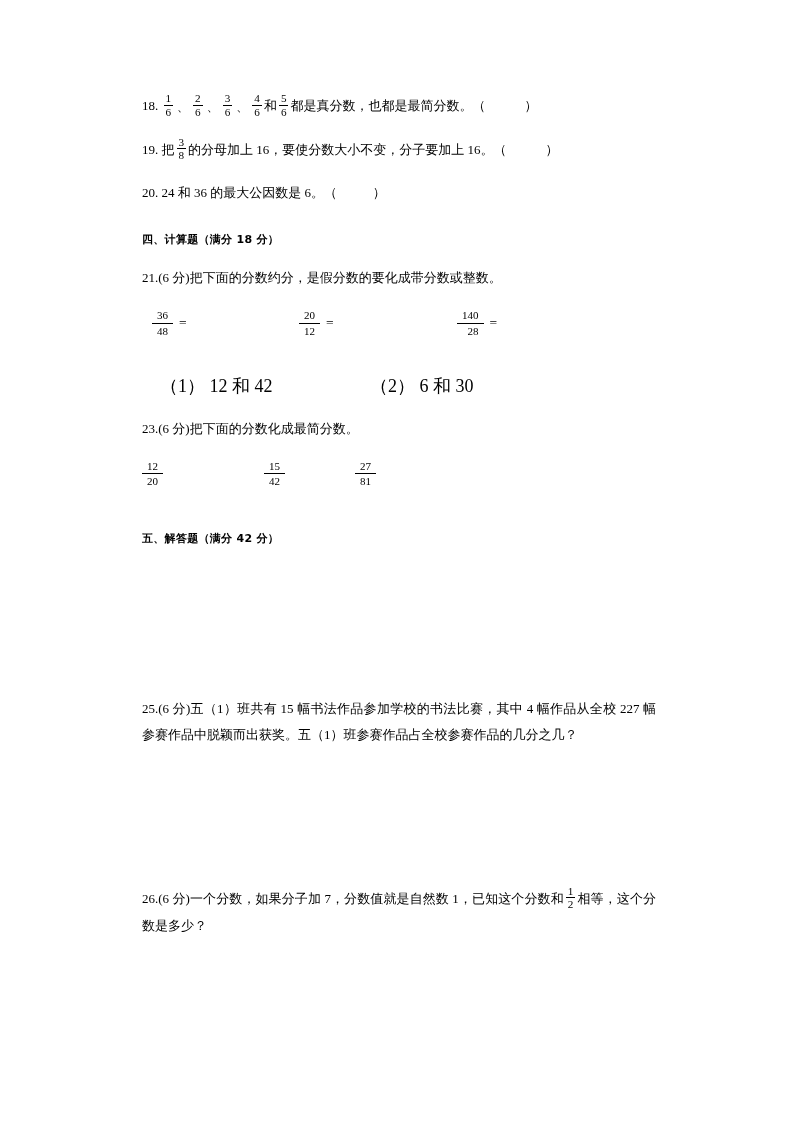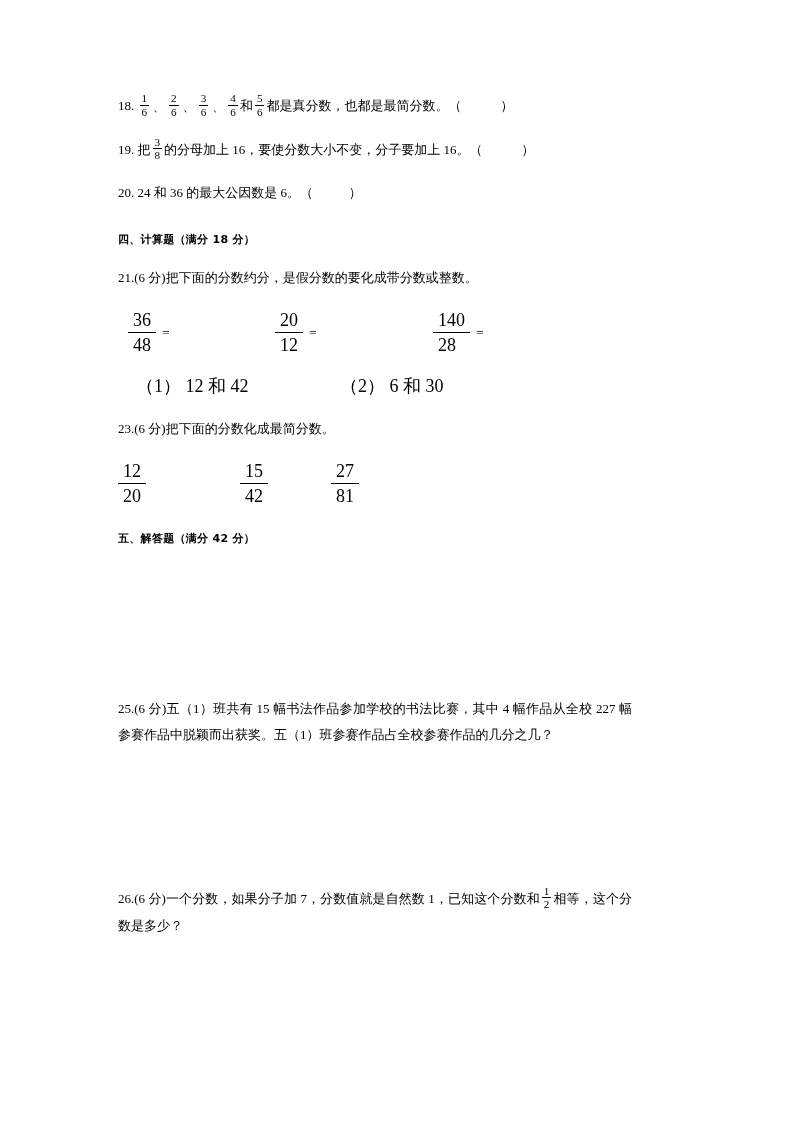--- a/index.html
+++ b/index.html
@@ -13,20 +13,21 @@
     font-family: "Liberation Serif", "DejaVu Serif", serif;
     color: #000000;
     position: relative;
   }
   .page {
     width: 682px;
     height: 1122px;
     box-sizing: border-box;
     padding: 92px 50px 40px 118px;
     position: relative;
+    margin-left: 24px;
   }
   .q {
     font-size: 13.0px;
     line-height: 2.05;
     margin-bottom: 16px;
     text-align: justify;
   }
   .section-title {
     font-size: 11px;
     font-weight: bold;
@@ -50,22 +51,22 @@
     border-bottom: 1px solid #000;
   }
   .frac .den {
     display: block;
     padding: 0 2px;
   }
   
   .bigfrac {
     display: inline-block;
     vertical-align: middle;
-    text-align: left;
-    font-size: 18px;
+    text-align: right;
+    font-size: 11px;
     line-height: 1.35;
   }
   .bigfrac .num {
     display: block;
     padding: 0 5px;
     border-bottom: 1.1px solid #000;
   }
   .bigfrac .den {
     display: block;
     padding: 0 5px;
@@ -95,21 +96,21 @@
     margin: 0 2px;
     font-size: 12px;
   }
   .subrow {
     font-size: 18px;
     position: relative;
     height: 24px;
     margin: 8px 0 18px 0;
   }
   .subrow .c1 { position: absolute; left: 18px; }
-  .subrow .c2 { position: absolute; left: 222px; text-align: right; }
+  .subrow .c2 { position: absolute; left: 228px; text-align: right; }
   .gap-lg { height: 132px; }
   .gap-md { height: 120px; }
 </style>
 </head>
 <body>
 
 <div class="page">
 
   <div class="q">
     <span>18</span><span>.</span>

